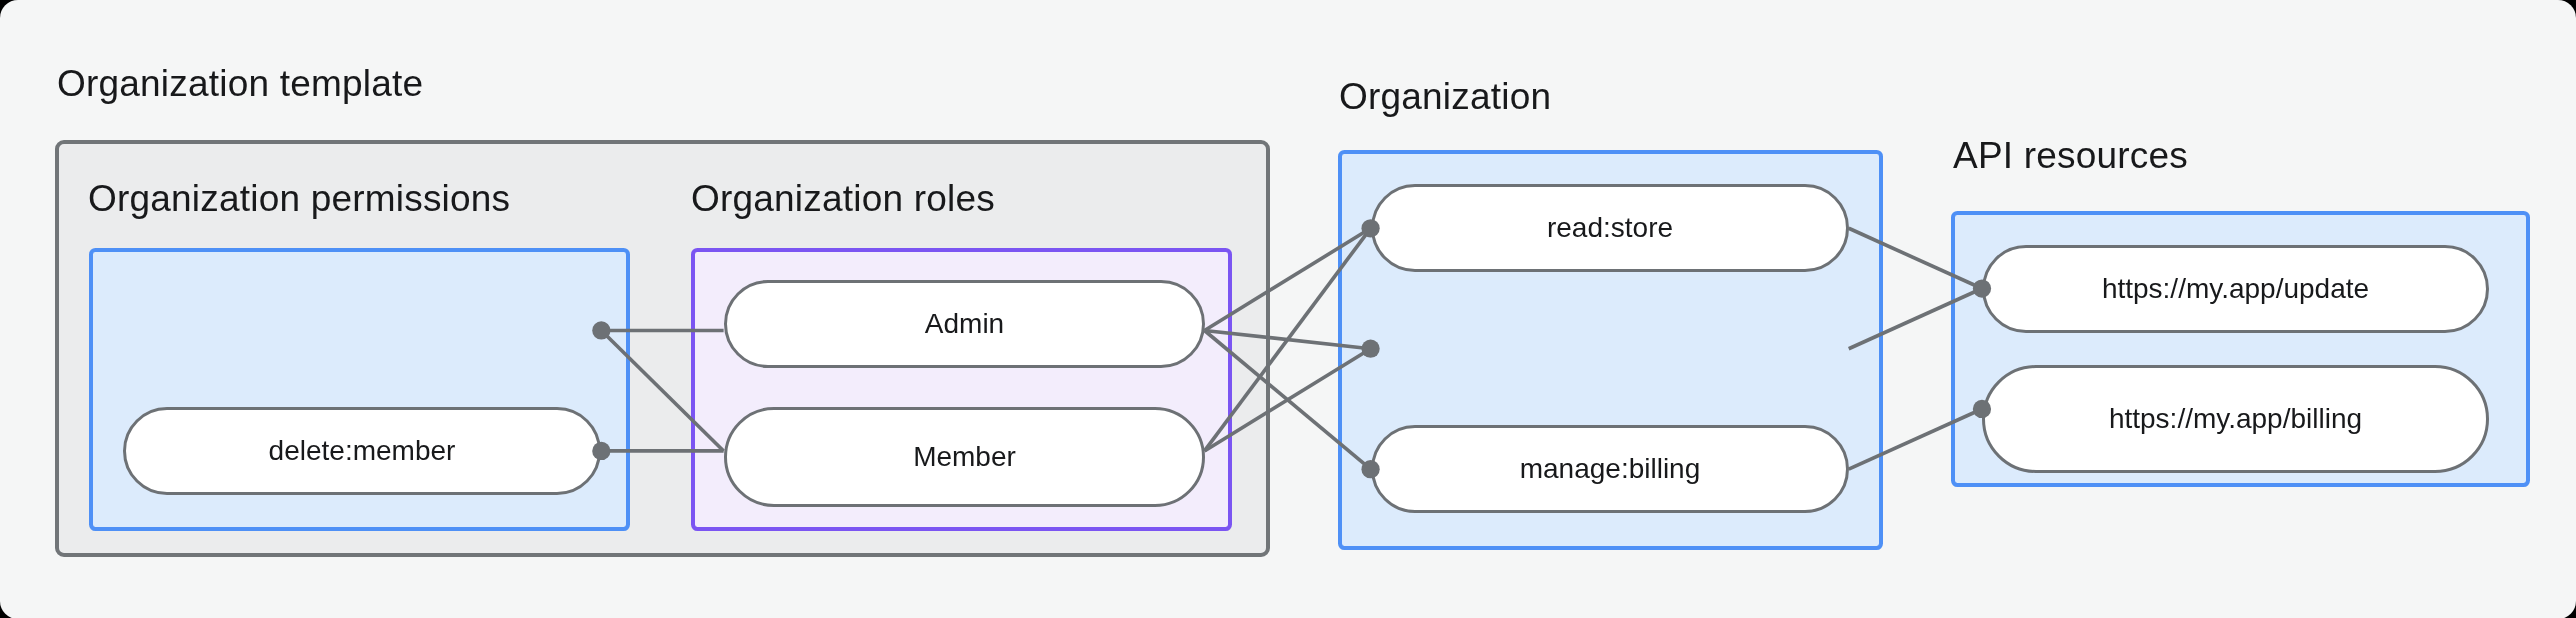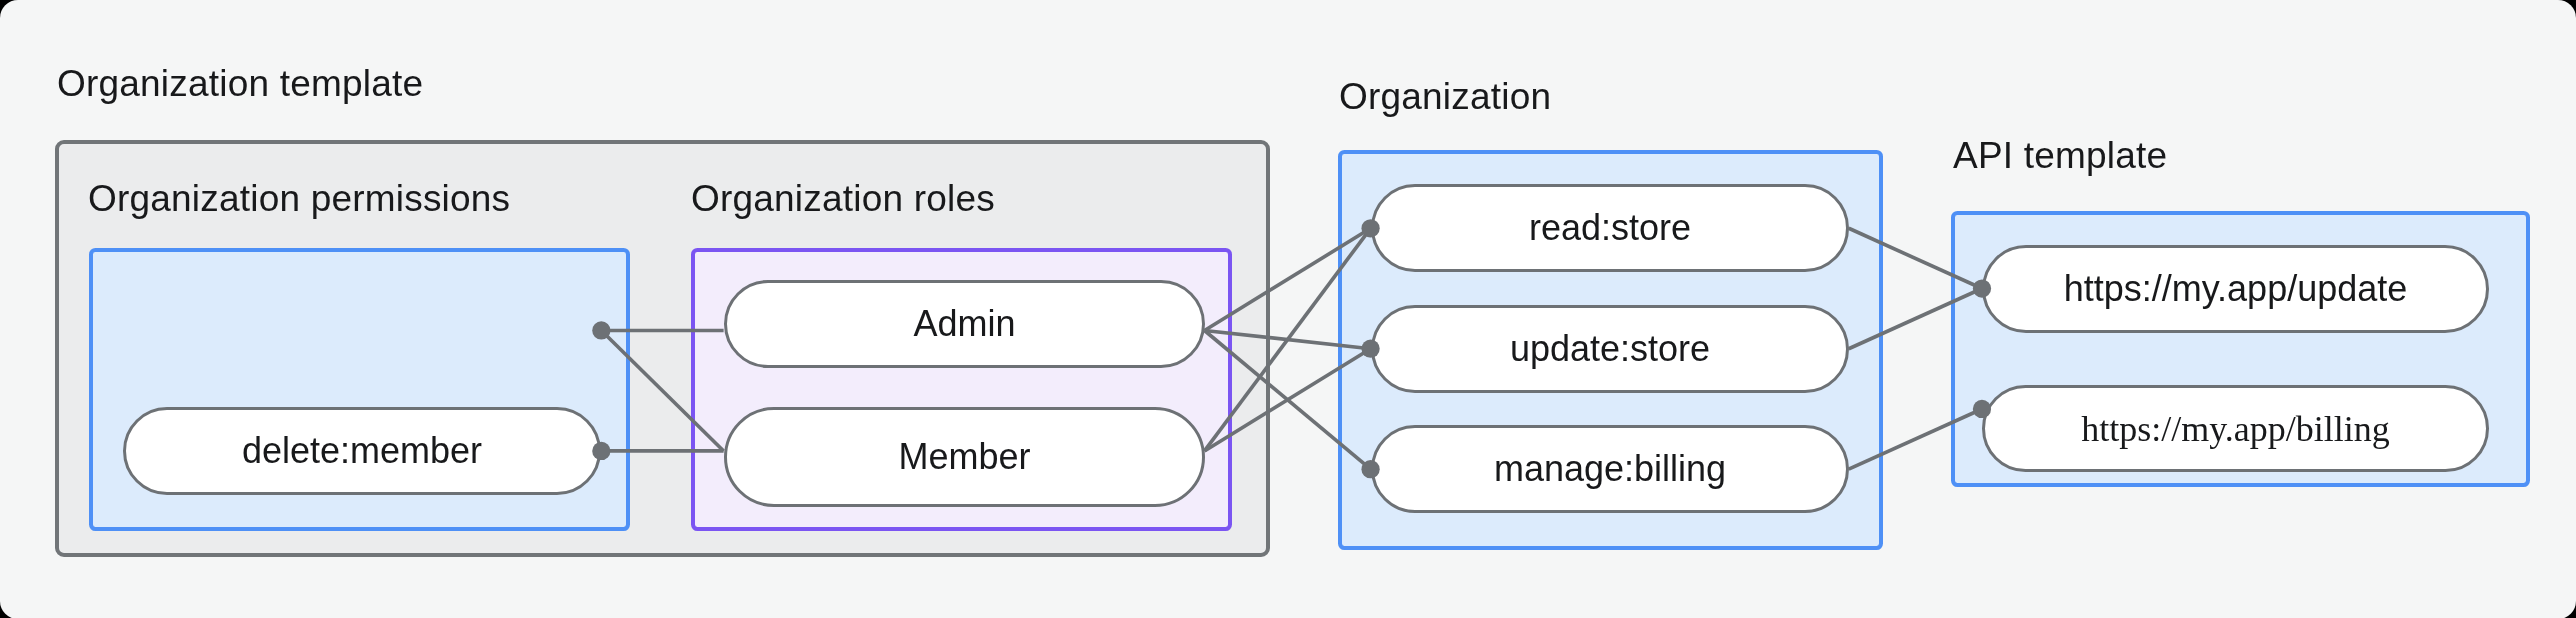--- a/index.html
+++ b/index.html
@@ -60,62 +60,61 @@
   }
   .box-permissions{left:1338px;top:150px;width:545px;height:400px;}
   .box-api{left:1951px;top:211px;width:579px;height:276px;}
 
   .pill{
     position:absolute;
     background:var(--pill-bg);
     border:3.7px solid var(--pill-border);
     border-radius:55px;
     display:flex;align-items:center;justify-content:center;
-    font-size:36px;
+    font-size:28px;
     color:var(--text);
     white-space:nowrap;
   }
   .pill-invite {left:123px;top:287px;width:478px;height:88px;}
   .pill-delete {left:123px;top:407px;width:478px;height:88px;}
   .pill-admin  {left:724px;top:280px;width:481px;height:88px;}
   .pill-member {left:724px;top:407px;width:481px;height:100px;}
   .pill-read   {left:1371px;top:184px;width:478px;height:88px;}
   .pill-update {left:1371px;top:305px;width:478px;height:88px;}
   .pill-manage {left:1371px;top:425px;width:478px;height:88px;}
   .pill-api-members{left:1982px;top:245px;width:507px;height:88px;}
-  .pill-api-billing{left:1982px;top:385px;width:507px;height:87px;font-family:Liberation Serif, serif;}
+  .pill-api-billing{left:1982px;top:365px;width:507px;height:108px;}
 
   #edges-svg{
     position:absolute;left:0;top:0;width:2576px;height:619px;
     pointer-events:none;
   }
 </style>
 </head>
 <body>
 
 <div class="canvas">
 
   <div class="section-label lbl-template">Organization template</div>
   <div class="section-label lbl-permissions">Organization</div>
-  <div class="section-label lbl-api">API template</div>
+  <div class="section-label lbl-api">API resources</div>
 
   <div class="group-box box-template"></div>
   <div class="section-label lbl-org-perms">Organization permissions</div>
   <div class="section-label lbl-org-roles">Organization roles</div>
 
   <div class="group-box box-blue box-org-perms"></div>
   <div class="group-box box-org-roles"></div>
   <div class="group-box box-blue box-permissions"></div>
   <div class="group-box box-blue box-api"></div>
 
   <div class="pill pill-delete">delete:member</div>
   <div class="pill pill-admin">Admin</div>
   <div class="pill pill-member">Member</div>
   <div class="pill pill-read">read:store</div>
-  <div class="pill pill-update">update:store</div>
   <div class="pill pill-manage">manage:billing</div>
   <div class="pill pill-api-members">https://my.app/update</div>
   <div class="pill pill-api-billing">https://my.app/billing</div>
 
   <svg id="edges-svg" viewBox="0 0 2823 678" xmlns="http://www.w3.org/2000/svg">
       <line x1="659" y1="362" x2="793" y2="362" stroke="#6d7175" stroke-width="4"></line>
       <line x1="659" y1="362" x2="793" y2="494" stroke="#6d7175" stroke-width="4"></line>
       <line x1="659" y1="494" x2="793" y2="494" stroke="#6d7175" stroke-width="4"></line>
       <line x1="1320" y1="362" x2="1502" y2="250" stroke="#6d7175" stroke-width="4"></line>
       <line x1="1320" y1="362" x2="1502" y2="382" stroke="#6d7175" stroke-width="4"></line>

